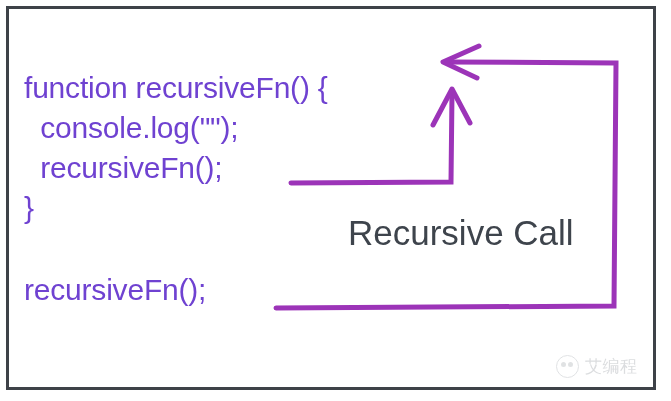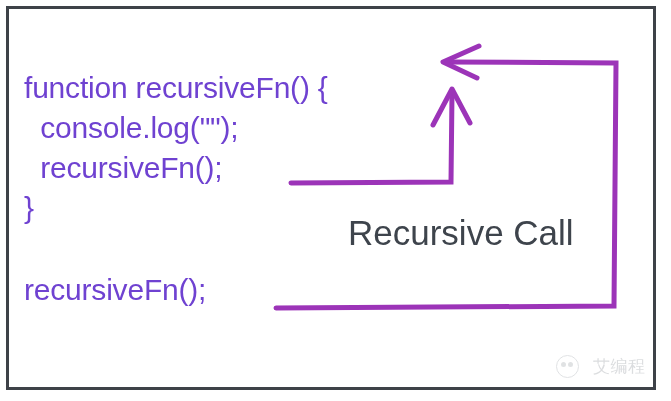--- a/index.html
+++ b/index.html
@@ -72,21 +72,21 @@
     height: 401px;
     pointer-events: none;
   }
   
   #watermark {
     position: absolute;
     left: 556px;
     top: 355px;
     display: flex;
     align-items: center;
-    gap: 14px;
+    gap: 6px;
     opacity: 0.30;
   }
   #watermark-logo {
     width: 21px;
     height: 21px;
     border-radius: 50%;
     border: 1px solid #9aa0a6;
     position: relative;
     flex: 0 0 auto;
   }

